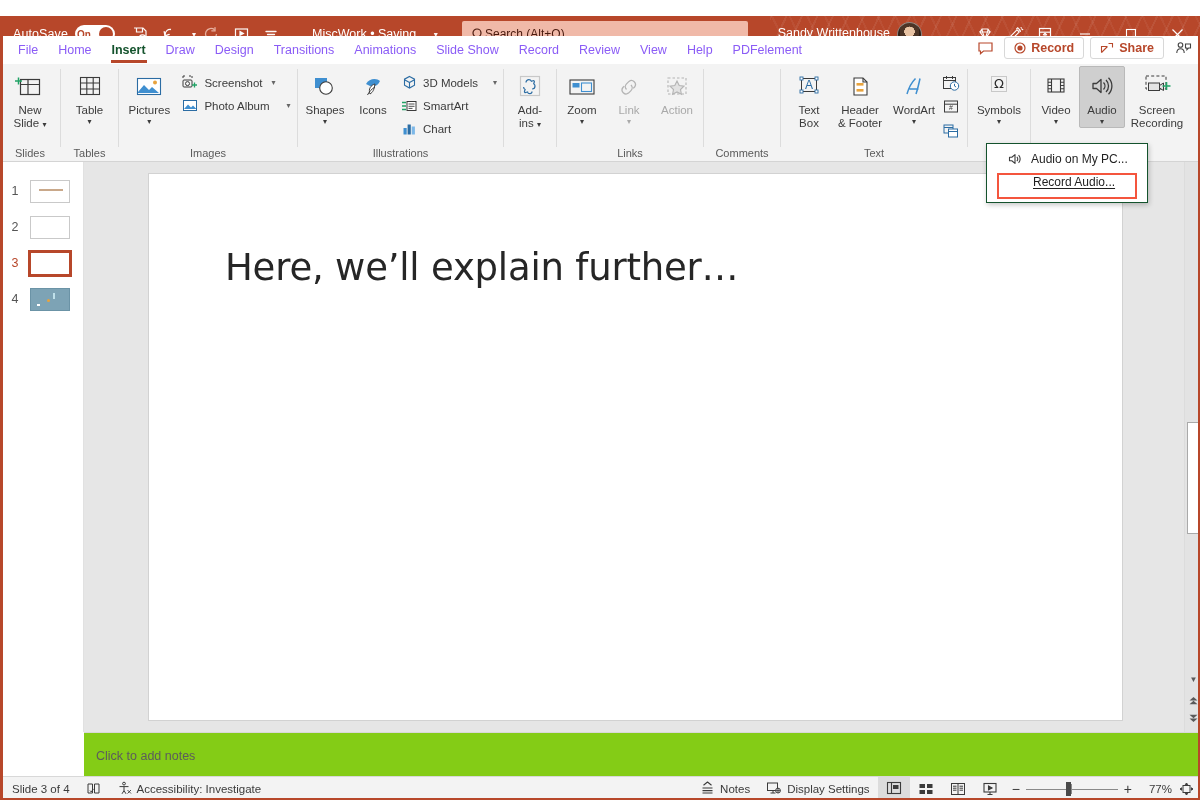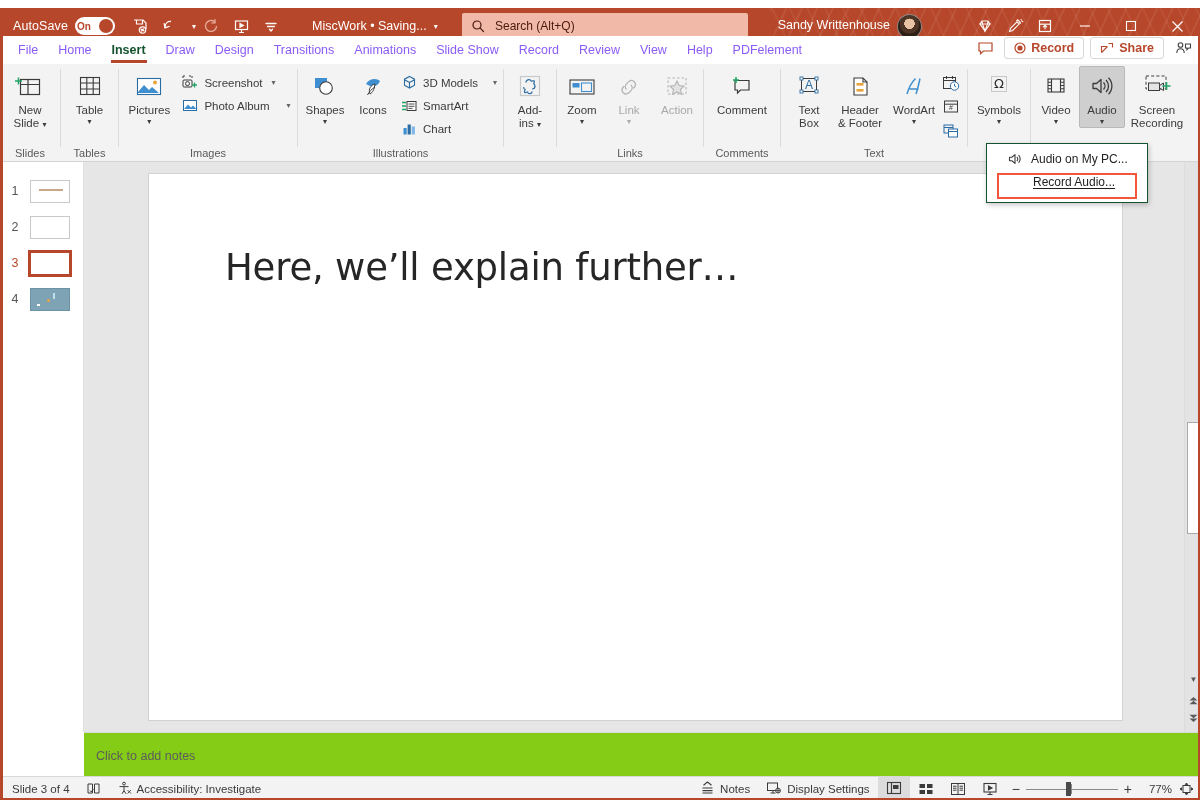--- a/index.html
+++ b/index.html
@@ -6,21 +6,21 @@
   html, body {
     width: 1200px; height: 800px; overflow: hidden;
     font-family: "Liberation Sans", sans-serif;
     background: #ffffff;
     -webkit-font-smoothing: antialiased;
   }
   #app { position: relative; width: 1200px; height: 800px; }
 
   
   .titlebar {
-    position: absolute; left: 0; top: 8px; width: 1200px; height: 36px;
+    position: absolute; left: 0; top: 16px; width: 1200px; height: 36px;
     background: #b7472a;
     display: flex; align-items: center;
     color: #ffffff;
   }
   .titlebar .pattern {
     position: absolute; right: 0; top: 0; width: 430px; height: 36px;
     background:
       repeating-linear-gradient(115deg, rgba(255,255,255,0.07) 0 2px, rgba(255,255,255,0) 2px 14px),
       repeating-linear-gradient(65deg, rgba(255,255,255,0.05) 0 2px, rgba(255,255,255,0) 2px 16px);
     pointer-events: none;
@@ -43,21 +43,21 @@
   .tb-group { display: flex; align-items: center; margin-left: 10px; }
   .doc-title {
     margin-left: 26px; font-size: 12.5px; color: #fff; white-space: nowrap;
   }
   .caret-sm { font-size: 8px; margin-left: 7px; opacity: .95; }
   .searchbox {
     position: absolute; left: 462px; top: 5px; width: 286px; height: 25px;
     background: #f0b9a8; border-radius: 2px; display: flex; align-items: center;
   }
   .searchbox .s-ic { margin-left: 9px; display: flex; }
-  .searchbox .s-txt { margin-left: 10px; font-size: 12px; color: #4a1a0e; }
+  .searchbox .s-txt { font-size: 12px; color: #4a1a0e; }
   .user-name { position: absolute; right: 310px; top: 10px; font-size: 12.5px; white-space: nowrap; }
   .avatar {
     position: absolute; right: 278px; top: 6px; width: 25px; height: 25px;
     border-radius: 50%; overflow: hidden;
     background: radial-gradient(circle at 50% 38%, #e8c3a4 0 28%, #4c3426 29% 53%, #2e1f16 54% 100%);
     border: 1px solid rgba(255,255,255,.45);
   }
   .win-btns { position: absolute; right: 0; top: 0; height: 36px; display: flex; align-items: center; }
   .win-btn { width: 46px; height: 36px; display: flex; align-items: center; justify-content: center; color: #fff; }
   .extra-icons { position: absolute; right: 140px; top: 3px; display: flex; align-items: center; }
@@ -556,31 +556,20 @@
               </svg>
             </span>
             <span class="lbl">Action</span>
           </div>
         </div>
         <span class="glabel">Links</span>
       </div>
       <div class="sep"></div>
 
       <div class="rgroup" style="width:76px">
-        <div class="items">
-          <div class="bigbtn" style="width:70px">
-            <span class="ic">
-              <svg width="30" height="26" viewBox="0 0 30 26" fill="none" stroke="#3b3b3b" stroke-width="1.2">
-                <path d="M8 6.5h14v9.5h-8.5L10.5 19v-3H8z"></path>
-                <path d="M9 3v6M6 6h6" stroke="#21a366" stroke-width="1.5"></path>
-              </svg>
-            </span>
-            <span class="lbl">Comment</span>
-          </div>
-        </div>
         <span class="glabel">Comments</span>
       </div>
       <div class="sep"></div>
 
       <div class="rgroup" style="width:186px">
         <div class="items">
           <div class="bigbtn" style="width:40px">
             <span class="ic">
               <svg width="30" height="26" viewBox="0 0 30 26" fill="none">
                 <rect x="7.5" y="4.5" width="15" height="13" stroke="#3b3b3b" stroke-width="1"></rect>

